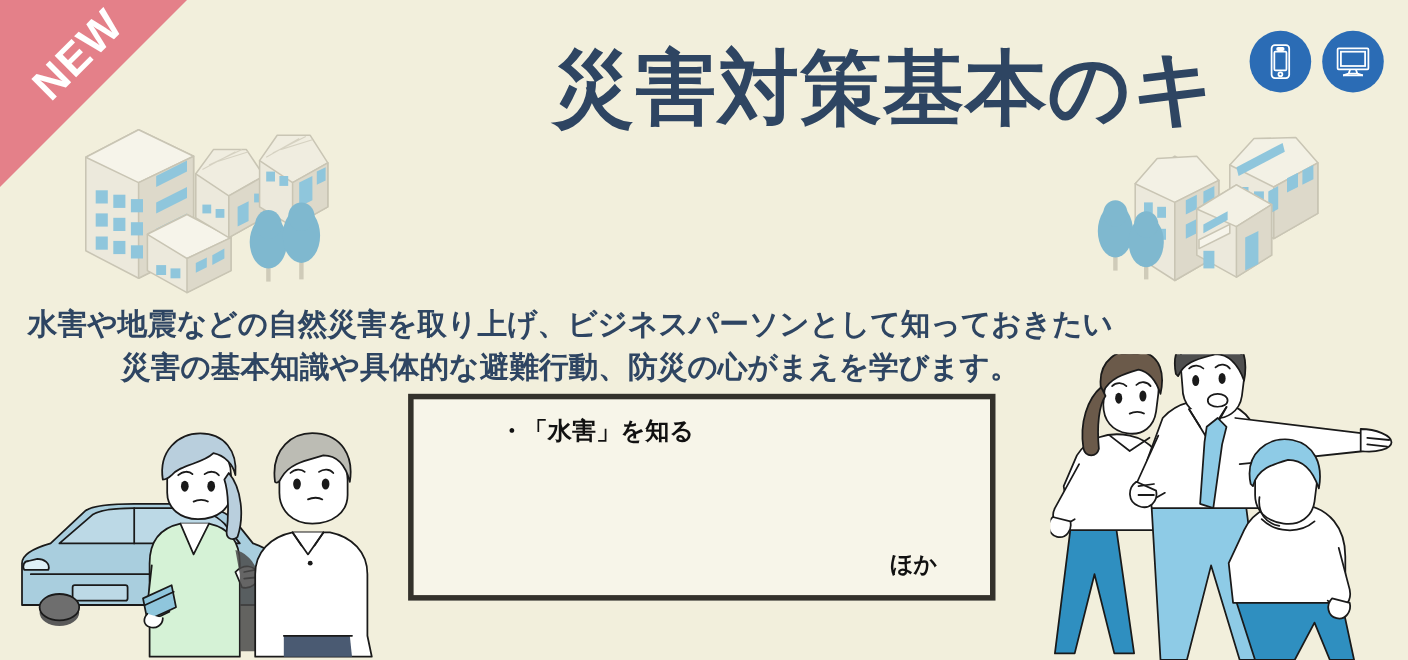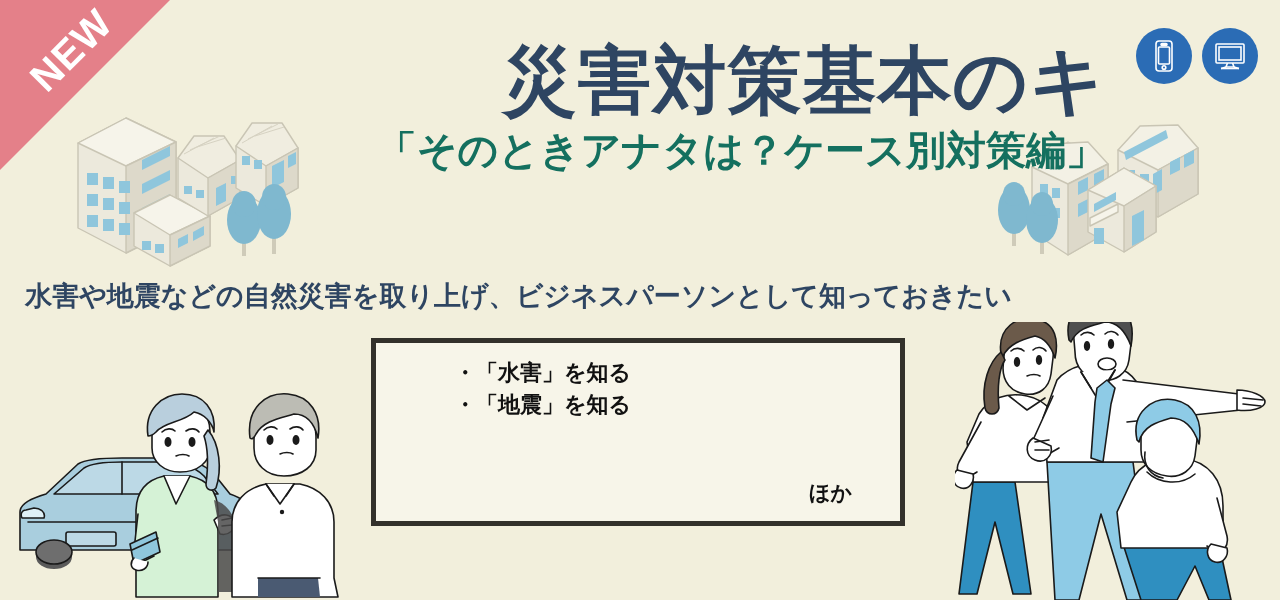--- a/index.html
+++ b/index.html
@@ -116,21 +116,21 @@
     line-height: 1.45;
     z-index: 25;
     font-family: "DejaVu Sans", "Liberation Sans", sans-serif;
   }
   #description div { margin: 0; padding: 0; }
 
   
   #topics-box {
     position: absolute;
     left: 371px;
-    top: 338px;
+    top: 358px;
     width: 534px;
     height: 188px;
     box-sizing: border-box;
     border: 5px solid #33312b;
     background: #f7f5e9;
     z-index: 28;
     padding: 14px 0 4px 0;
   }
   #topics-list {
     list-style: none;
@@ -434,28 +434,27 @@
         <rect x="7" y="7" width="22" height="13"></rect>
         <path d="M15.5,23 L14,27 L22,27 L20.5,23"></path>
         <path d="M9,28.5 L27,28.5"></path>
         <path d="M14,27 L9,28.5 M22,27 L27,28.5"></path>
       </svg>
     </div>
   </div>
 
   <div id="title-block">
     <div id="main-title">災害対策基本のキ</div>
-    <div id="sub-title">「そのときアナタは？ケース別対策編」</div>
   </div>
 
   <div id="description">
     <div>水害や地震などの自然災害を取り上げ、ビジネスパーソンとして知っておきたい</div>
+    <div>災害の基本知識や具体的な避難行動、防災の心がまえを学びます。</div>
   </div>
 
   <div id="topics-box">
     <ul id="topics-list">
       <li>・「水害」を知る</li>
-      <li>・「地震」を知る</li>
     </ul>
     <div id="topics-extra">ほか</div>
   </div>
 
 </div>
 
 </body></html>

